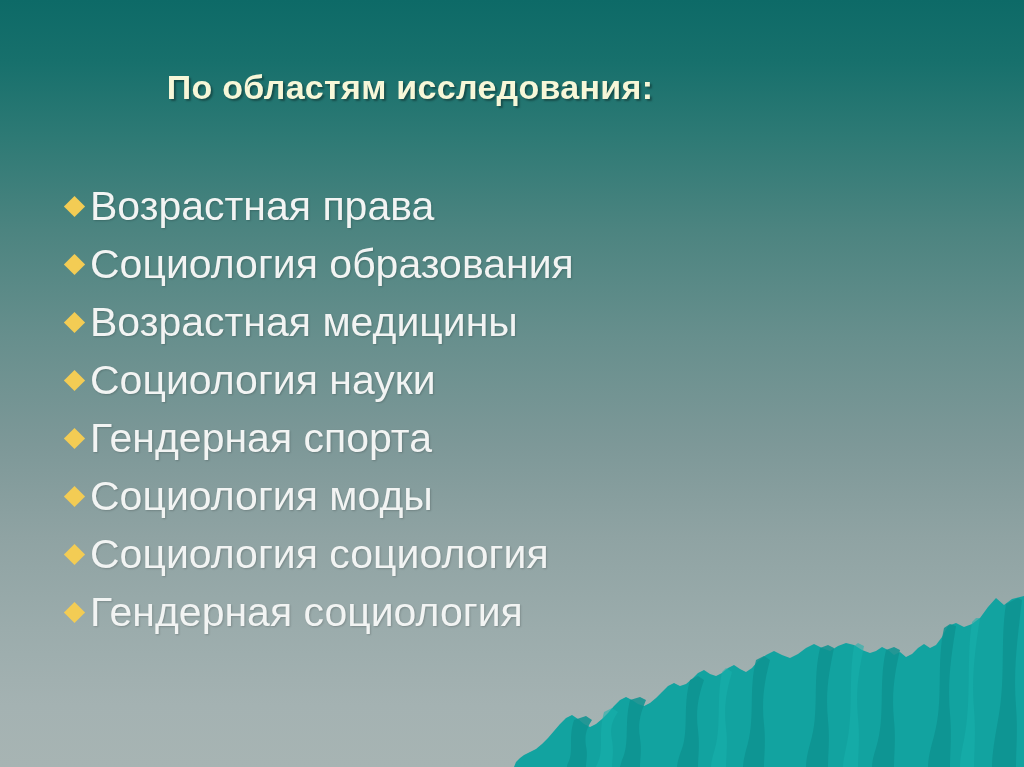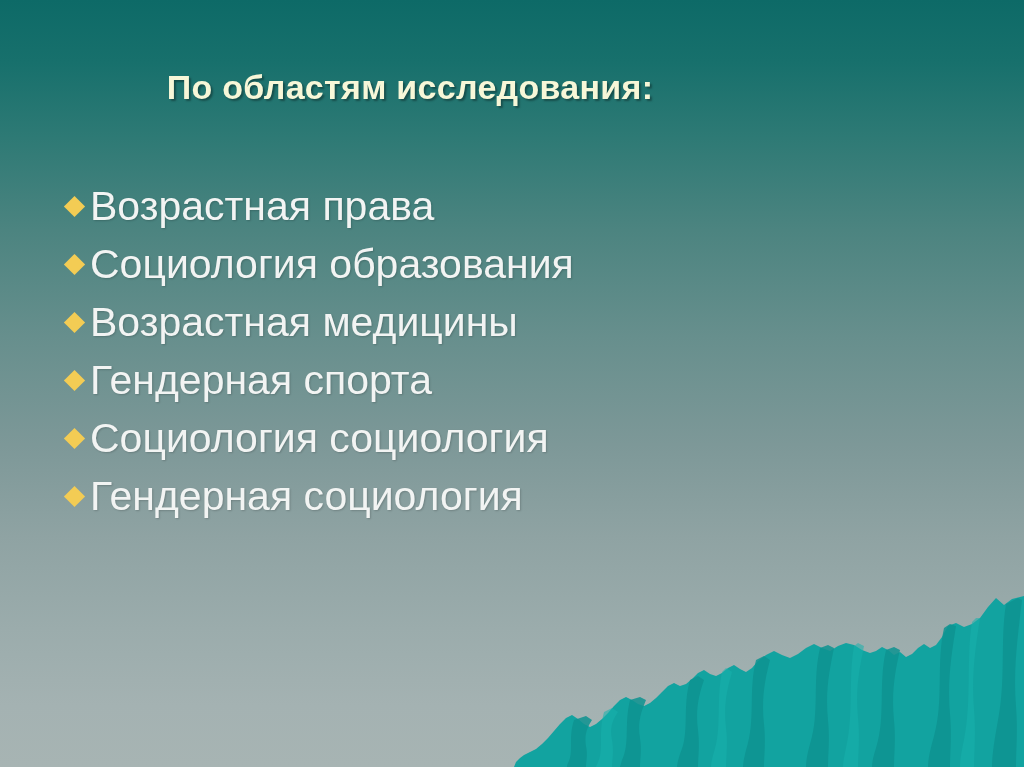--- a/index.html
+++ b/index.html
@@ -153,28 +153,40 @@
       <span class="bullet-text">Социология образования</span>
     </li>
 
     <li class="bullet-row">
       <span class="bullet-marker">
           <i></i>
         </span>
       <span class="bullet-text">Возрастная медицины</span>
     </li>
 
+    <li class="bullet-row">
+      <span class="bullet-marker">
+          <i></i>
+        </span>
+      <span class="bullet-text">Социология науки</span>
+    </li>
 
     <li class="bullet-row">
       <span class="bullet-marker">
           <i></i>
         </span>
       <span class="bullet-text">Гендерная спорта</span>
     </li>
 
+    <li class="bullet-row">
+      <span class="bullet-marker">
+          <i></i>
+        </span>
+      <span class="bullet-text">Социология моды</span>
+    </li>
 
     <li class="bullet-row">
       <span class="bullet-marker">
           <i></i>
         </span>
       <span class="bullet-text">Социология социология</span>
     </li>
 
     <li class="bullet-row">
       <span class="bullet-marker">

